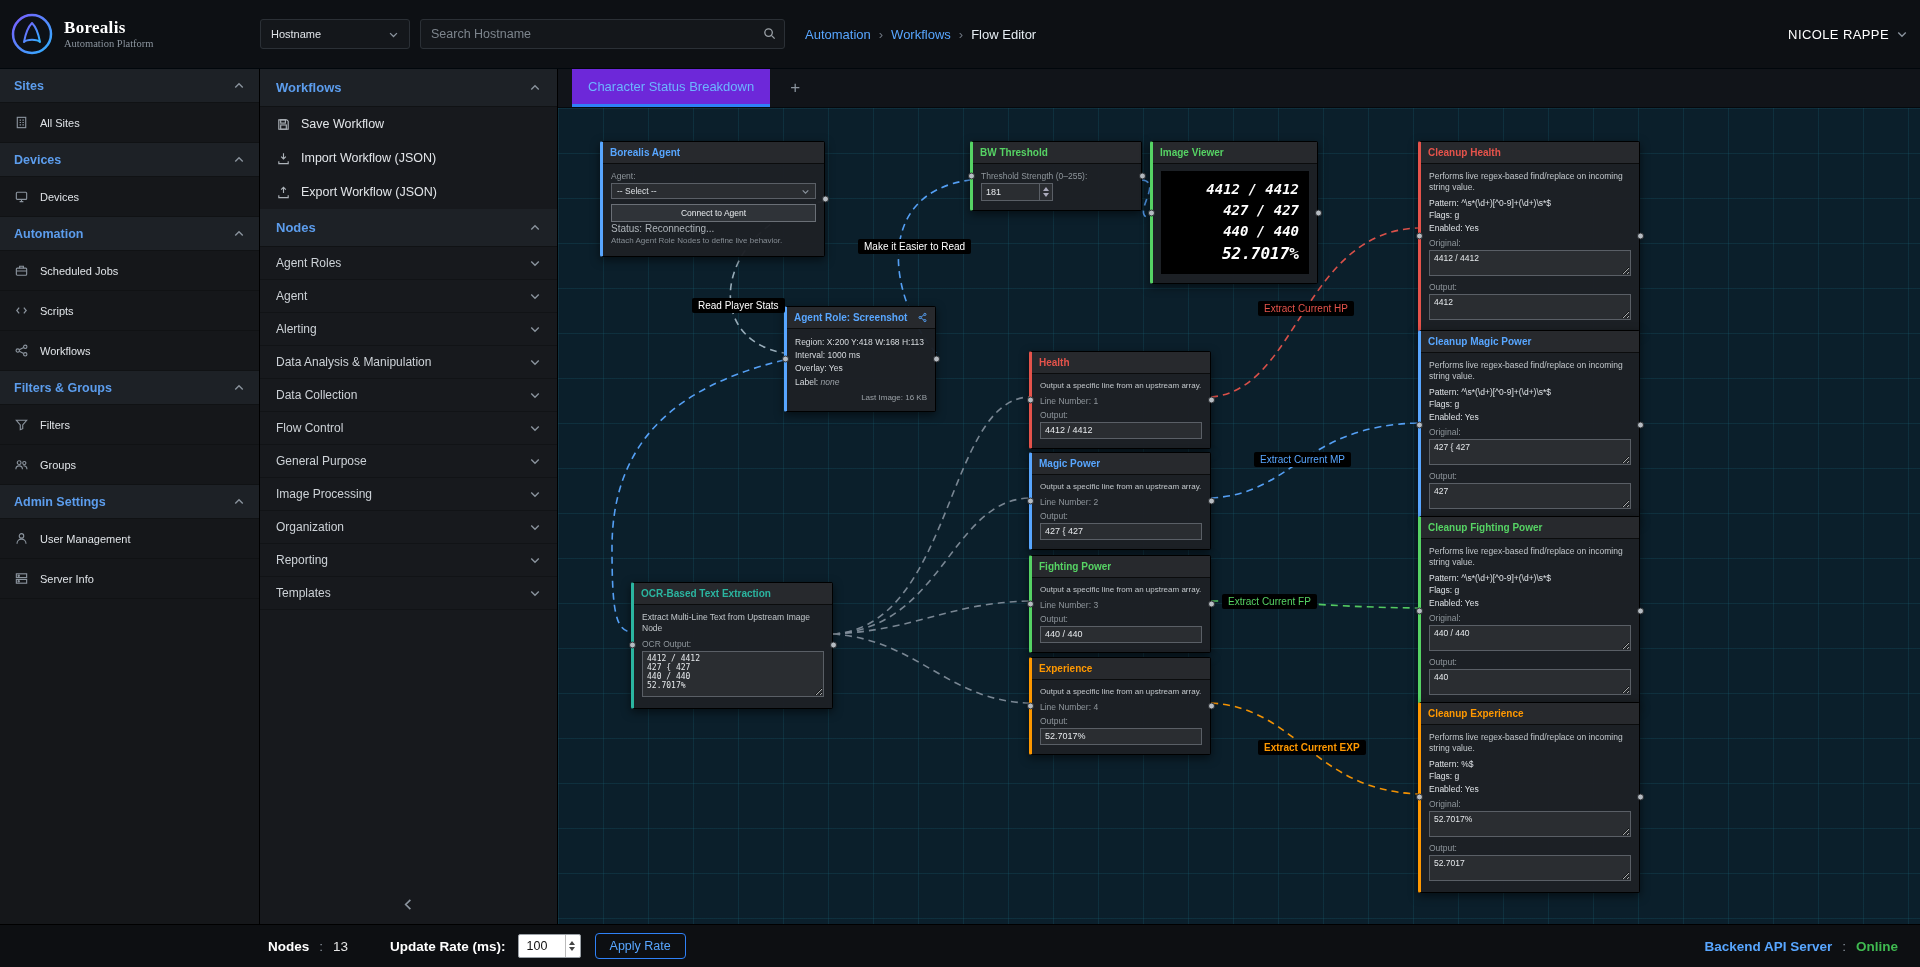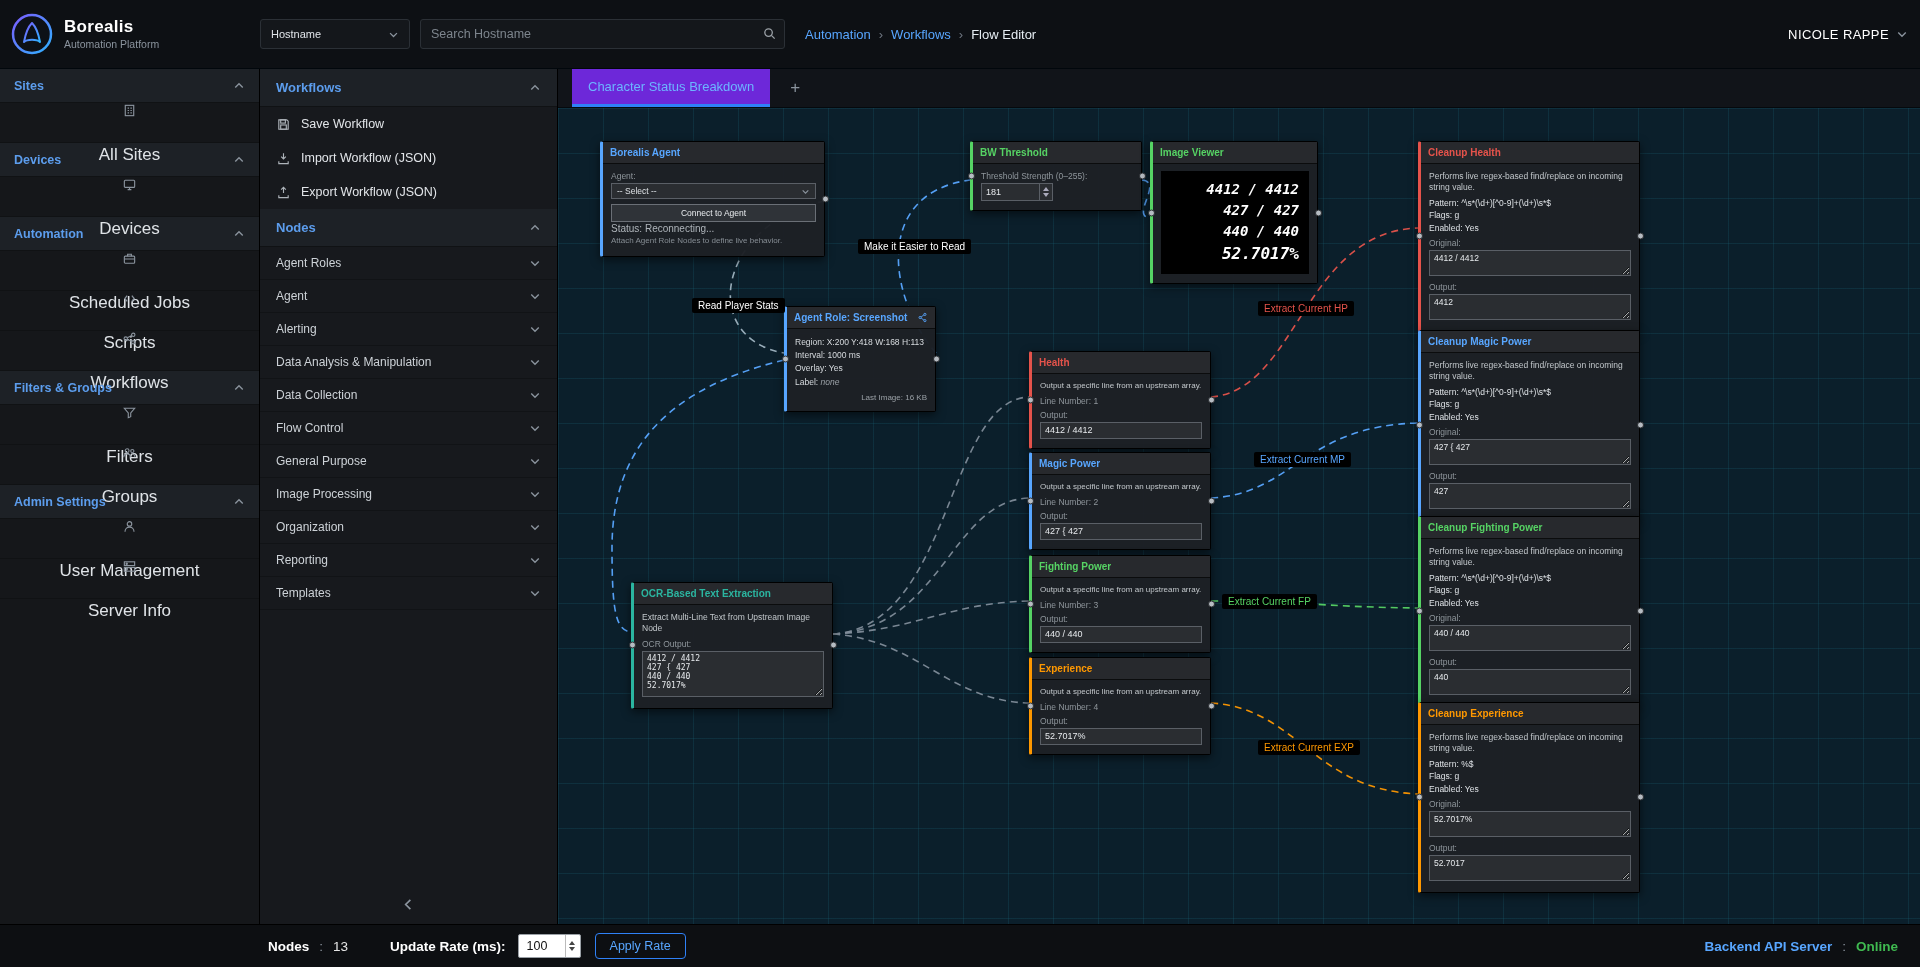--- a/index.html
+++ b/index.html
@@ -2,21 +2,21 @@
 <html><head>
 <meta charset="utf-8">
 <style>
   * { box-sizing: border-box; }
   body { margin:0; width:1920px; height:967px; overflow:hidden; background:#0d1117;
          font-family:"Liberation Sans", sans-serif; color:#e6e6e6; }
   .app { display:flex; flex-direction:column; width:1920px; height:967px; }
 
   
   .topbar { flex:0 0 69px; display:flex; align-items:center; background:#0d1014; border-bottom:1px solid #01070c; }
-  .brand { width:260px; flex:0 0 260px; display:flex; align-items:center; gap:10px; padding-left:10px; }
+  .brand { width:260px; flex:0 0 260px; display:flex; align-items:center; gap:10px; padding-left:10px;font-family:Liberation Serif, serif; }
   .brand-name { font-size:17px; font-weight:700; color:#fff; letter-spacing:.3px; line-height:1.1; }
   .brand-sub { font-size:10.5px; color:#8b949e; margin-top:1px; }
   .hostname-select { width:150px; height:30px; display:flex; align-items:center; justify-content:space-between;
       background:#14171b; border:1px solid #2b3036; border-radius:3px; padding:0 10px; font-size:11px; color:#dfe3e8; cursor:pointer; }
   .search { position:relative; margin-left:10px; }
   .search input { width:365px; height:30px; background:#14171b; border:1px solid #2b3036; border-radius:3px;
       color:#dfe3e8; font-size:12.5px; padding:0 30px 0 10px; outline:none; font-family:inherit; }
   .search input::placeholder { color:#7d858d; }
   .search-ic { position:absolute; right:8px; top:7px; color:#9aa0a6; }
   .breadcrumb { display:flex; align-items:center; gap:8px; margin-left:20px; font-size:13px; }
@@ -25,22 +25,22 @@
   .crumb-cur { color:#e6edf3; }
   .user { margin-left:auto; display:flex; align-items:center; gap:7px; padding-right:12px; font-size:13px; letter-spacing:.4px; color:#fff; cursor:pointer; }
   .chev { color:#8b949e; flex:0 0 auto; }
 
   
   .mid { flex:1; display:flex; min-height:0; }
 
   .sidebar { flex:0 0 260px; width:260px; background:#15171a; border-right:1px solid #000; }
   .side-header { height:34px; display:flex; align-items:center; justify-content:space-between; padding:0 14px;
       background:#1d2126; color:#5c9ded; font-size:12.5px; font-weight:700; border-bottom:1px solid #101214; cursor:pointer; }
-  .side-item { height:40px; display:flex; align-items:center; gap:27px; padding:0 14px; font-size:17px; color:#dfe3e7;
-      border-bottom:1px solid #101214; cursor:pointer;flex-direction:column; }
+  .side-item { height:40px; display:flex; align-items:center; gap:11px; padding:0 14px; font-size:11px; color:#dfe3e7;
+      border-bottom:1px solid #101214; cursor:pointer; }
   .side-item .ic { color:#8b949e; display:flex; }
   .ic svg { width:15px; height:15px; }
 
   .panel { flex:0 0 298px; width:298px; background:#17191d; border-right:1px solid #000; display:flex; flex-direction:column; }
   .panel-header { height:38px; display:flex; align-items:center; justify-content:space-between; padding:0 16px;
       background:#1d2126; color:#5c9ded; font-size:13px; font-weight:700; border-bottom:1px solid #101214; cursor:pointer; }
   .panel-item { height:34px; display:flex; align-items:center; gap:10px; padding:0 16px; font-size:12.5px; color:#e2e5e9; cursor:pointer; }
   .panel-item .ic { color:#aeb4ba; display:flex; }
   .cat { height:33px; display:flex; align-items:center; justify-content:space-between; padding:0 16px; font-size:12px;
       color:#cdd2d7; border-bottom:1px solid #111316; cursor:pointer; }
@@ -90,21 +90,21 @@
   .slast { font-size:8px; color:#9aa0a6; text-align:right; margin-top:4px; }
   .share { color:#58a6ff; cursor:pointer; }
 
   .nnumber { display:flex; align-items:center; width:72px; background:#2a2d31; border:1px solid #5a5f66; height:18px; }
   .nnumber input { flex:1; min-width:0; background:transparent; border:none; color:#e6e9ec; font-size:9px; padding:0 4px; outline:none; font-family:inherit; }
   .spin { display:flex; flex-direction:column; justify-content:center; gap:2px; padding:0 3px; border-left:1px solid #5a5f66; height:100%; cursor:pointer; }
   .spin i { display:block; width:0; height:0; border-left:3px solid transparent; border-right:3px solid transparent; }
   .spin .up { border-bottom:4px solid #aab; } .spin .dn { border-top:4px solid #aab; }
 
   .edge-label { position:absolute; z-index:4; background:#000; color:#fff; font-size:10px; padding:2px 6px; border-radius:2px; white-space:nowrap; }
-  .el-hp { color:#e5534b; } .el-mp { color:#58a6ff; } .el-fp { color:#56d364; } .el-exp { color:#ff9800; }
+  .el-hp { color:#e5534b; } .el-mp { color:#58a6ff; } .el-fp { color:#56d364; } .el-exp { color:#ff9800;font-weight:bold; }
 
   
   .statusbar { flex:0 0 43px; background:#0d0f12; border-top:1px solid #000; display:flex; align-items:center; padding-left:268px; font-size:13.5px; }
   .sb-strong { font-weight:700; color:#fff; }
   .sb-sep { color:#8b949e; margin:0 10px; }
   .rate-label { margin-left:42px; margin-right:12px; }
   .sb-num { display:flex; align-items:center; background:#fff; border:1px solid #9aa0a6; border-radius:2px; height:24px; padding:0 2px 0 6px; }
   .sb-num input { width:40px; border:none; background:transparent; color:#111; font-size:12.5px; outline:none; font-family:inherit; }
   .sb-num .spin { border-left:1px solid #bbb; }
   .sb-num .spin .up { border-bottom-color:#444; } .sb-num .spin .dn { border-top-color:#444; }

